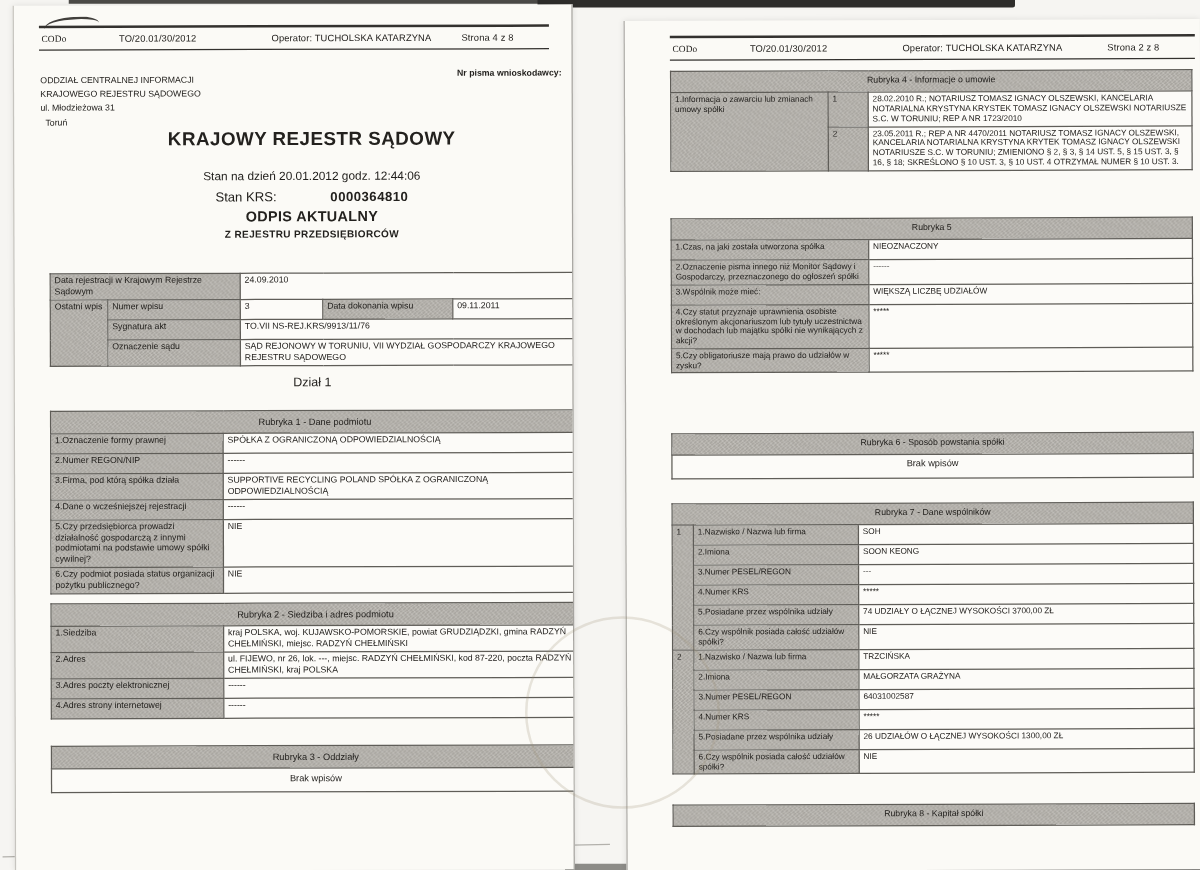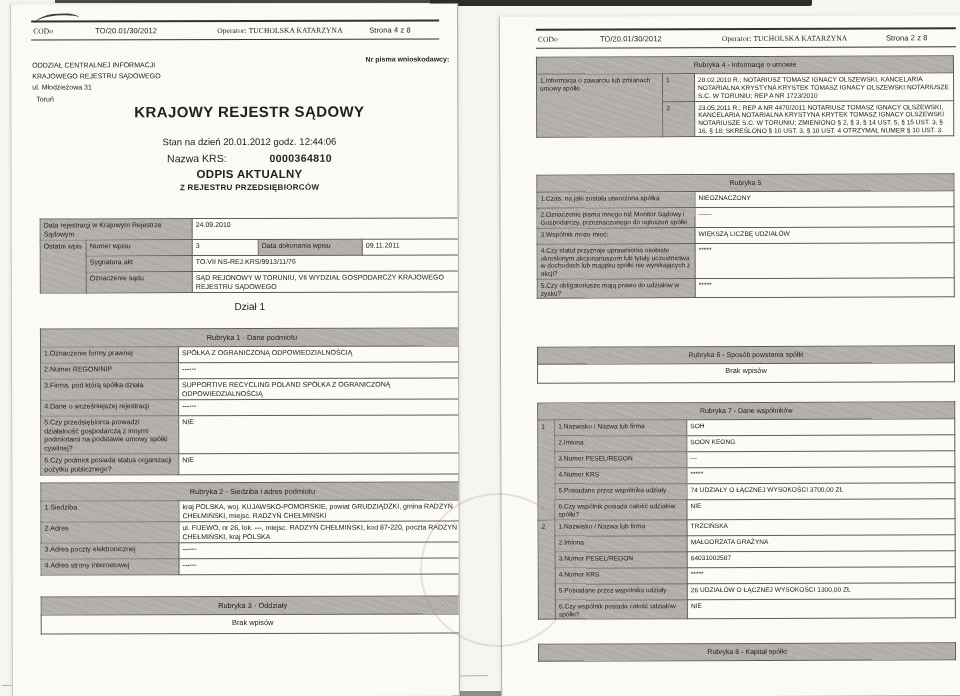--- a/index.html
+++ b/index.html
@@ -20,21 +20,21 @@
   .page-right{left:500px;top:16px;width:460px;height:680px;border-left:1px solid #aeaca8;
     transform:rotate(-0.2deg);overflow:hidden;}
 
   .page-header{position:absolute;display:flex;align-items:baseline;
     border-top:2px solid #33312e;border-bottom:1px solid #33312e;
     padding:4px 4px 4px 2px;font-size:7.5px;letter-spacing:.1px;}
   .page-left .page-header{left:20px;top:16px;width:402px;}
   .page-right .page-header{left:36px;top:12px;width:414px;}
   .ph-codo{width:62px;font-family:Liberation Serif, serif;}
   .ph-doc{width:122px;}
-  .ph-op{flex:1;font-family:Liberation Serif, serif;}
+  .ph-op{flex:1;}
   .ph-page{width:66px;}
 
   .pen-mark{position:absolute;left:24px;top:9px;width:44px;height:7px;
     border-top:2px solid #413f3c;border-radius:60% 40% 0 0/100% 60% 0 0;transform:rotate(-2deg);}
 
   .nr-pisma{position:absolute;right:8px;top:52px;font-size:7px;font-weight:bold;}
   .address{position:absolute;left:21px;top:55px;font-size:7px;line-height:1.6;}
   .address div:last-child{padding-left:4px;}
 
   .c-line{position:absolute;left:30px;right:0;text-align:center;}
@@ -97,21 +97,21 @@
 
     <div class="address">
       <div>ODDZIAŁ CENTRALNEJ INFORMACJI</div>
       <div>KRAJOWEGO REJESTRU SĄDOWEGO</div>
       <div>ul. Młodzieżowa 31</div>
       <div>Toruń</div>
     </div>
 
     <div class="c-line doc-title">KRAJOWY REJESTR SĄDOWY</div>
     <div class="c-line stan-line">Stan na dzień 20.01.2012 godz. 12:44:06</div>
-    <div class="c-line krs-line"><span>Nazwa KRS: </span><b>0000364810</b></div>
+    <div class="c-line krs-line"><span>Stan KRS: </span><b>0000364810</b></div>
     <div class="c-line odpis-line">ODPIS AKTUALNY</div>
     <div class="c-line odpis-sub">Z REJESTRU PRZEDSIĘBIORCÓW</div>
 
     <table class="tbl reg-tbl">
       <colgroup>
           <col style="width:46px">
           <col style="width:106px">
           <col style="width:66px">
           <col style="width:104px">
           <col>

